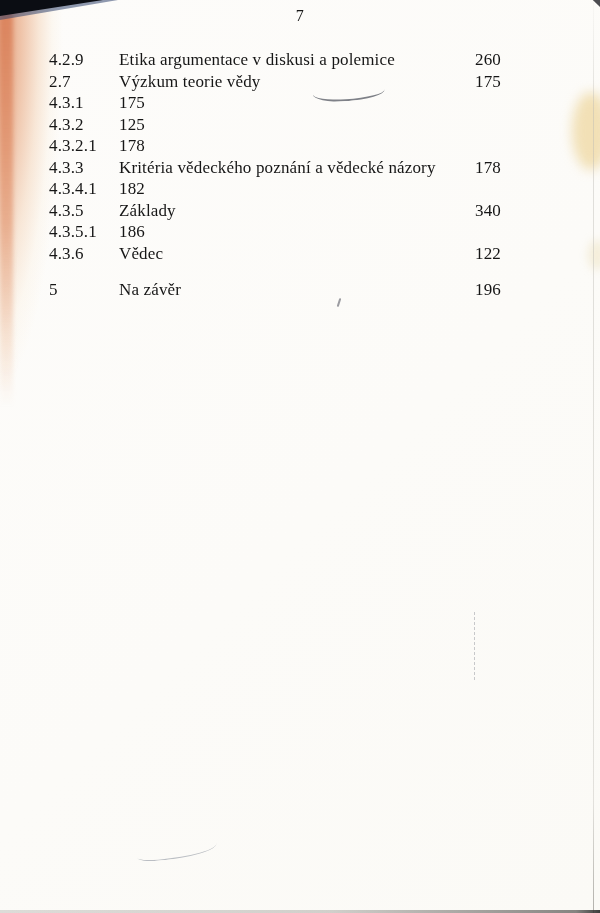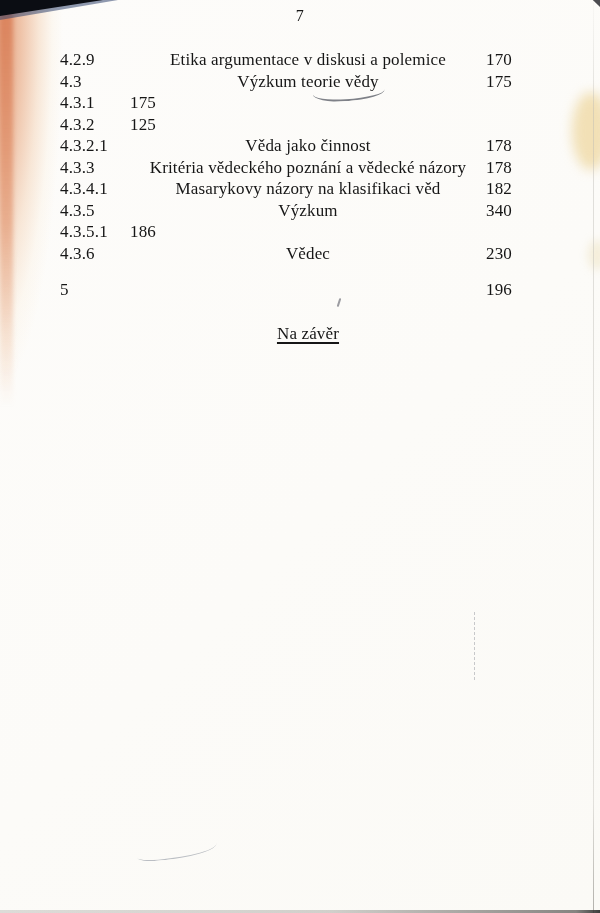--- a/index.html
+++ b/index.html
@@ -128,40 +128,38 @@
     top: 6px; left: 0;
     width: 600px;
     text-align: center;
     font-size: 16px;
     line-height: 20px;
     letter-spacing: .3px;
   }
   .toc {
     position: absolute;
     top: 49px;
-    left: 60px;
+    left: 49px;
     width: 492px;
   }
   .toc-row {
     display: grid;
     grid-template-columns: 70px 356px 50px;
     font-size: 17px;
     line-height: 21.5px;
     letter-spacing: .15px;
   }
   .toc-row.gap-before {
     margin-top: 15px;
   }
   .toc-num { white-space: nowrap; }
-  .toc-title { white-space: nowrap; text-align: center; }
+  .toc-title { white-space: nowrap; }
   .toc-title.underlined {
-    text-decoration: underline;
     text-decoration-thickness: 1.5px;
     text-underline-offset: 3px;
-    margin-top: 44px;
   }
   .toc-page { white-space: nowrap; }
 </style>
 </head>
 <body>
 
 <div class="scan-page">
 
   <div class="left-edge-shadow"></div>
   <div class="left-edge-core"></div>
@@ -176,63 +174,61 @@
   <div class="pencil-mark-bottom"></div>
   <div class="faint-dash-line"></div>
   <div class="ink-speck"></div>
 
   <div class="page-number">7</div>
 
   <div class="toc" id="toc-list">
       <div class="toc-row">
       <span class="toc-num">4.2.9</span>
       <span class="toc-title">Etika argumentace v diskusi a polemice</span>
-      <span class="toc-page">170</span>
-    </div>
-      <div class="toc-row">
-      <span class="toc-num">4.3</span>
+      <span class="toc-page">260</span>
+    </div>
+      <div class="toc-row">
+      <span class="toc-num">2.7</span>
       <span class="toc-title">Výzkum teorie vědy</span>
       <span class="toc-page">175</span>
     </div>
       <div class="toc-row">
       <span class="toc-num">4.3.1</span>
       <span class="toc-page">175</span>
     </div>
       <div class="toc-row">
       <span class="toc-num">4.3.2</span>
       <span class="toc-page">125</span>
     </div>
       <div class="toc-row">
       <span class="toc-num">4.3.2.1</span>
-      <span class="toc-title">Věda jako činnost</span>
       <span class="toc-page">178</span>
     </div>
       <div class="toc-row">
       <span class="toc-num">4.3.3</span>
       <span class="toc-title">Kritéria vědeckého poznání a vědecké názory</span>
       <span class="toc-page">178</span>
     </div>
       <div class="toc-row">
       <span class="toc-num">4.3.4.1</span>
-      <span class="toc-title">Masarykovy názory na klasifikaci věd</span>
       <span class="toc-page">182</span>
     </div>
       <div class="toc-row">
       <span class="toc-num">4.3.5</span>
-      <span class="toc-title">Výzkum</span>
+      <span class="toc-title">Základy</span>
       <span class="toc-page">340</span>
     </div>
       <div class="toc-row">
       <span class="toc-num">4.3.5.1</span>
       <span class="toc-page">186</span>
     </div>
       <div class="toc-row">
       <span class="toc-num">4.3.6</span>
       <span class="toc-title">Vědec</span>
-      <span class="toc-page">230</span>
+      <span class="toc-page">122</span>
     </div>
       <div class="toc-row gap-before">
       <span class="toc-num">5</span>
       <span class="toc-title underlined">Na závěr</span>
       <span class="toc-page">196</span>
     </div>
     </div>
 
 </div>
 

